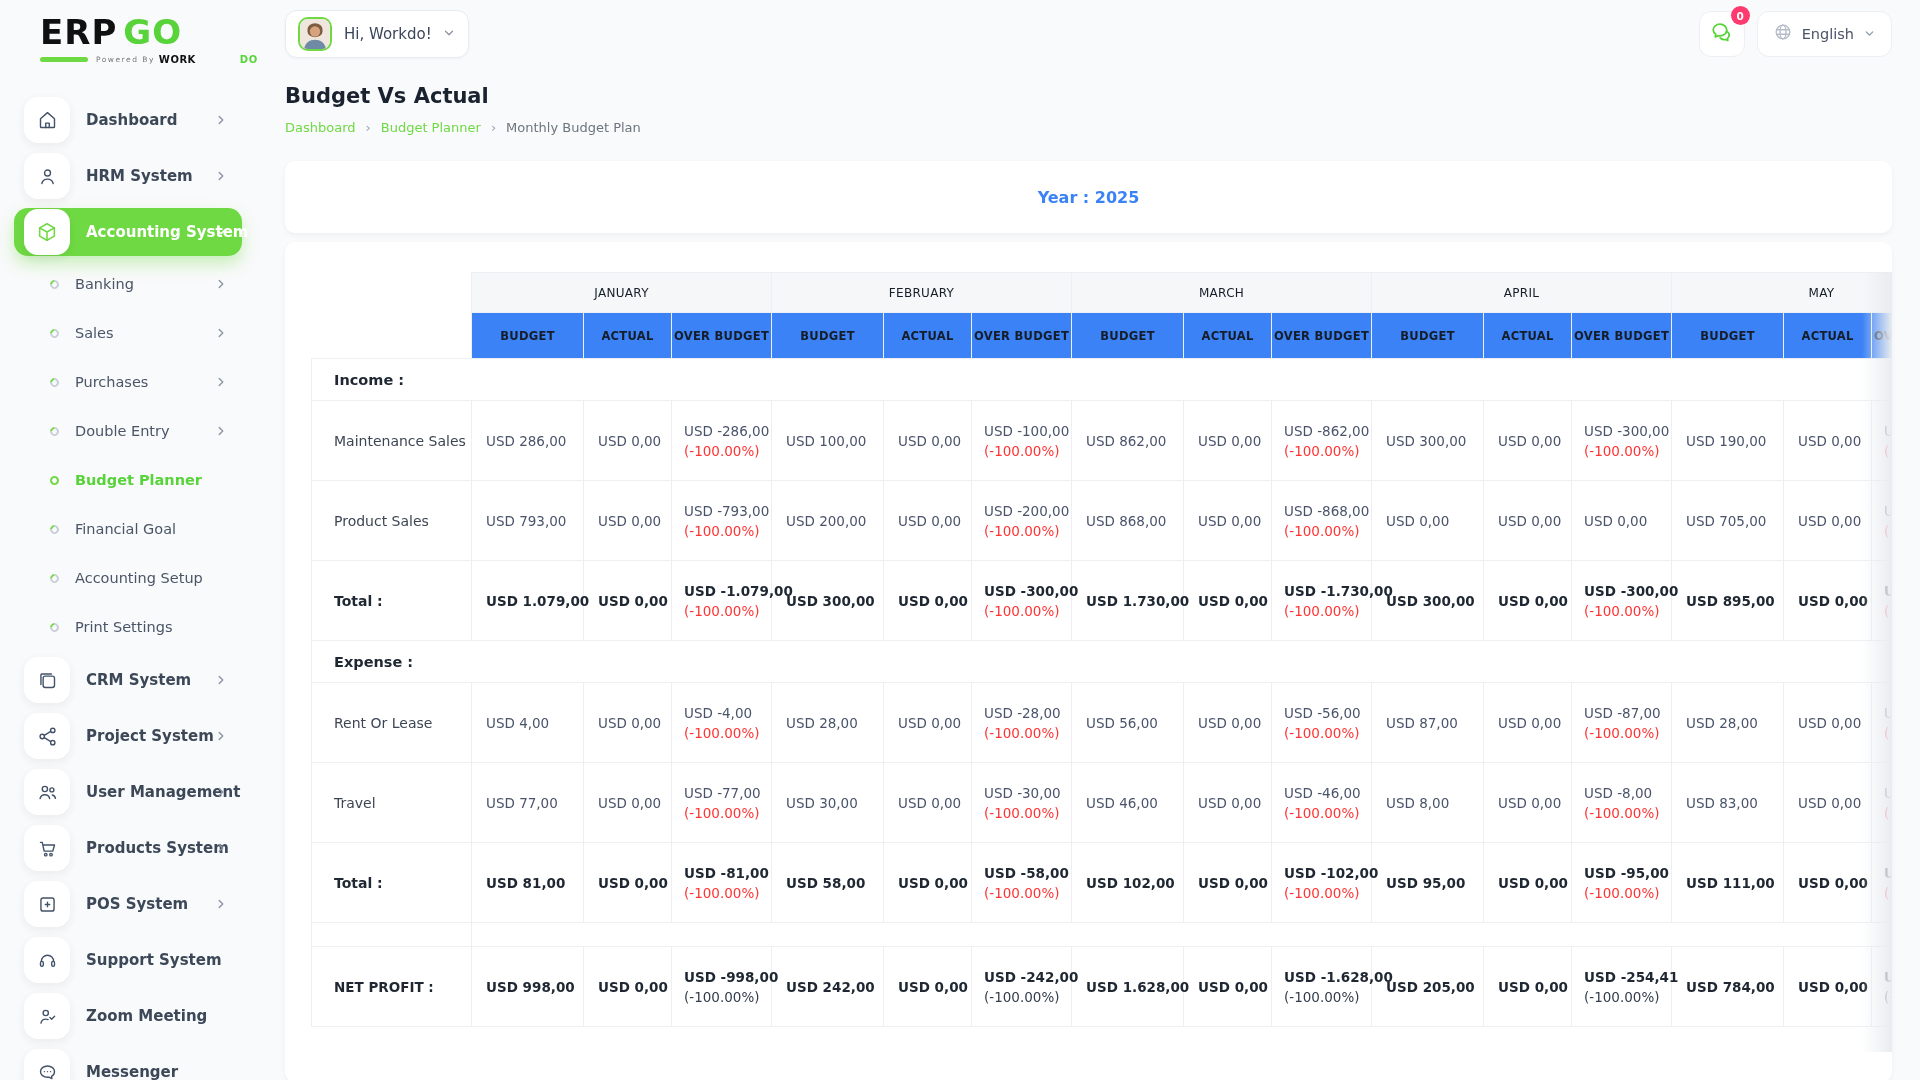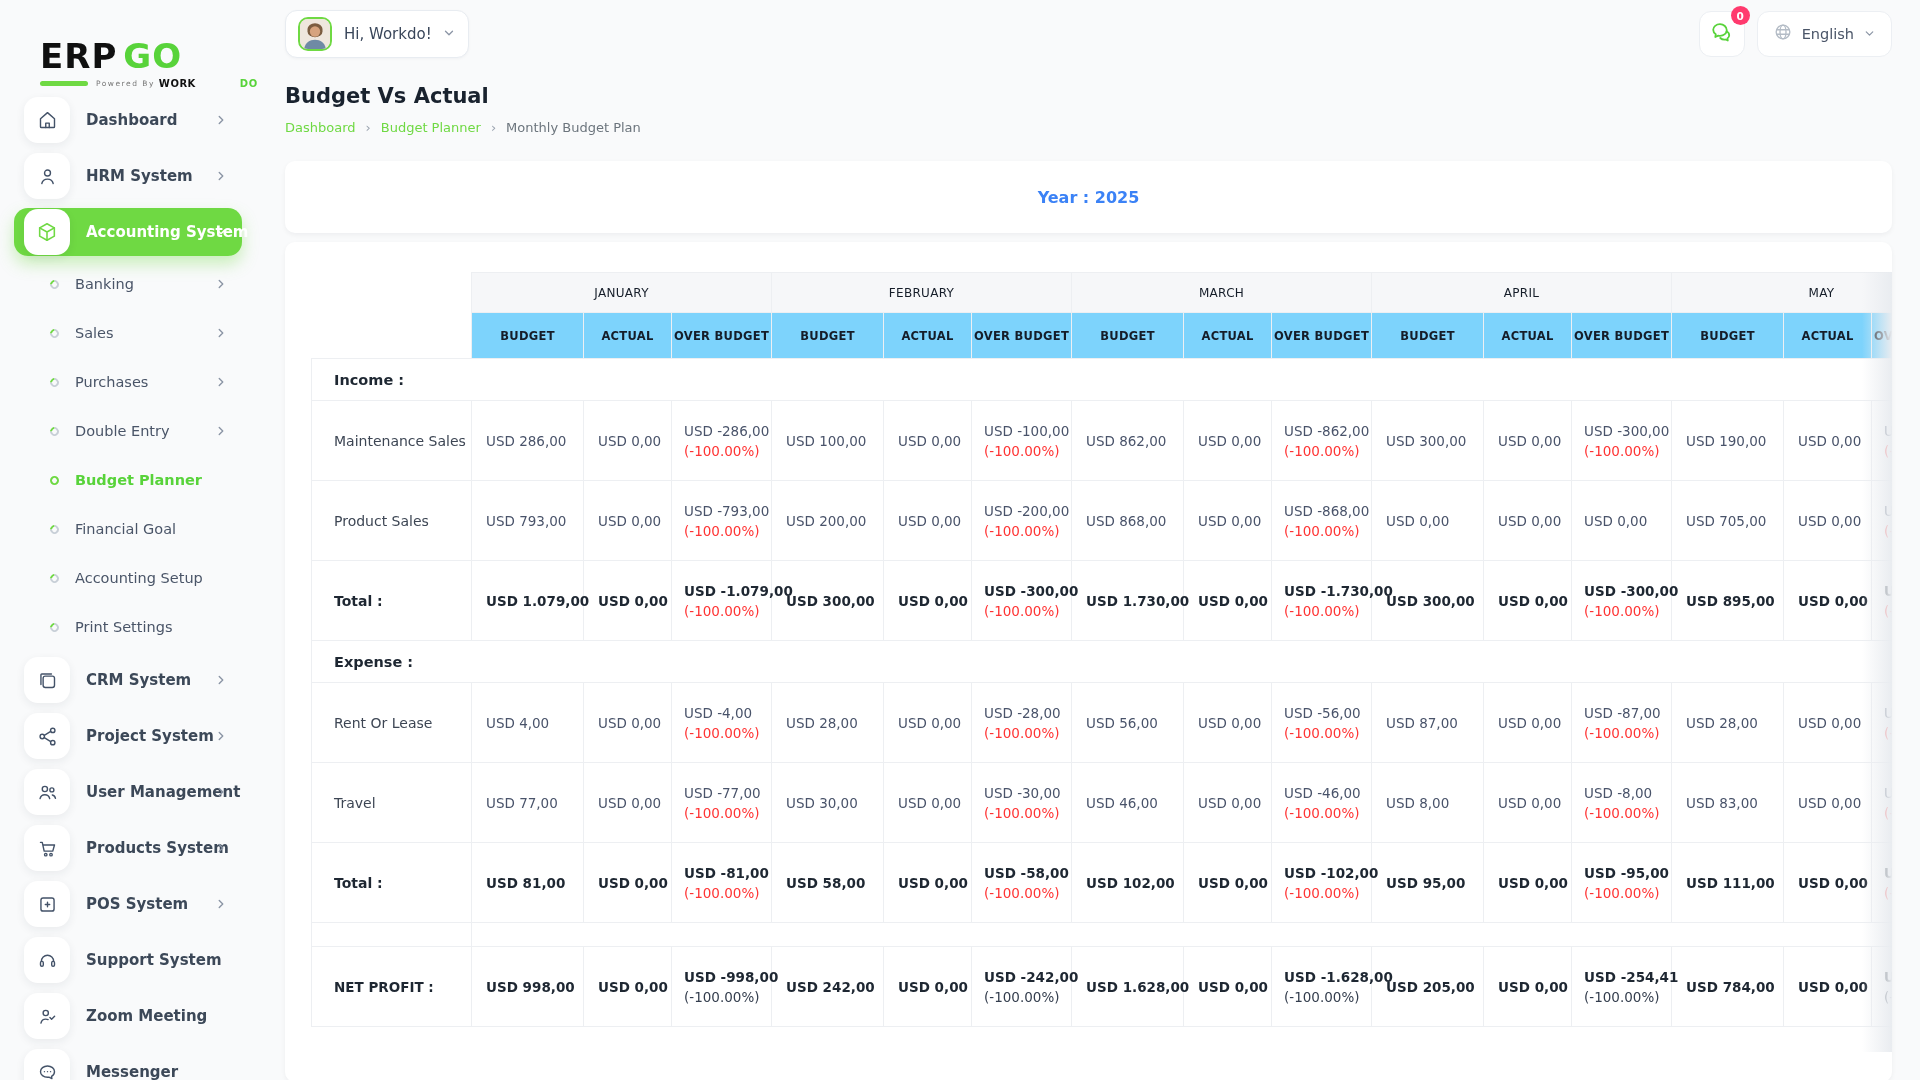--- a/index.html
+++ b/index.html
@@ -2,21 +2,21 @@
 <html><head>
 <meta charset="utf-8">
 <style>
   * { margin:0; padding:0; box-sizing:border-box; }
   html,body { width:1920px; height:1080px; overflow:hidden; background:#f9fafb;
     font-family:"DejaVu Sans","Liberation Sans",sans-serif; color:#3d4654; }
   .app { position:relative; width:1920px; height:1080px; }
 
   
   .logo { position:absolute; left:40px; top:12px; width:220px; }
-  .logo-row { display:flex; align-items:baseline;margin-top:24px; }
+  .logo-row { display:flex; align-items:baseline; }
   .logo-erp { font-size:34px; font-weight:800; letter-spacing:1px; color:#101010; }
   .logo-go  { font-size:34px; font-weight:800; letter-spacing:1px; color:#58d33a; margin-left:6px; }
   .logo-sub { display:flex; align-items:center; margin-top:2px; }
   .logo-bar { width:48px; height:5px; border-radius:3px; background:#6fd943; margin-right:8px; }
   .logo-pb  { font-size:7.5px; color:#777; letter-spacing:1.5px; margin-right:4px; }
   .logo-work{ font-size:10px; font-weight:800; color:#111; letter-spacing:.5px;}
   .logo-do  { font-size:10px; font-weight:800; color:#58d33a; letter-spacing:.5px;margin-left:44px;}
 
   
   .sidebar { position:absolute; left:0; top:0; width:262px; height:1080px; padding:96px 0 0 14px; overflow:hidden; }
@@ -69,21 +69,21 @@
   .tbl-wrap { position:relative; width:1581px; height:100%; overflow:hidden; }
   .tbl-wrap:after { content:""; position:absolute; top:0; right:0; width:30px; height:100%;
     background:linear-gradient(to right, rgba(234,237,241,0), #e9ecf0); }
 
   
   table { border-collapse:collapse; table-layout:fixed; width:1660px; }
   col.c-label { width:160px; } col.c-b { width:112px; } col.c-a { width:88px; } col.c-o { width:100px; }
   th, td { border:1px solid #edeff2; }
   th.corner { background:#fff; border-top-color:#fff; border-left-color:#fff; }
   th.mon { background:#f6f7f9; height:40px; font-size:12px; font-weight:400; color:#151d29; letter-spacing:.3px; }
-  th.sub { background:#7dd3fc; height:46px; font-size:11.5px; font-weight:700; color:#151d29; letter-spacing:.3px; }
+  th.sub { background:#3b82f6; height:46px; font-size:11.5px; font-weight:700; color:#151d29; letter-spacing:.3px; }
   tr.section-row td { height:42px; font-size:14.5px; font-weight:700; color:#1e2732; padding-left:22px; }
   td.lbl { height:80px; font-size:14px; color:#3d4654; padding-left:22px; }
   td.val { font-size:13.5px; color:#49536a; padding-left:14px; white-space:nowrap; }
   td.over .amt { font-size:13.5px; color:#49536a; white-space:nowrap; }
   td.over { padding-left:12px; }
   .pct { font-size:13.5px; color:#ff3333; margin-top:4px; white-space:nowrap; }
   .pct.dark { color:#333d4d; }
   tr.bold td.lbl, tr.bold td.val, tr.bold td.over .amt { font-weight:700; color:#1e2732; }
   tr.spacer td { height:24px; }
   tr.net td.lbl { font-size:13.5px;margin-top:40px; }

